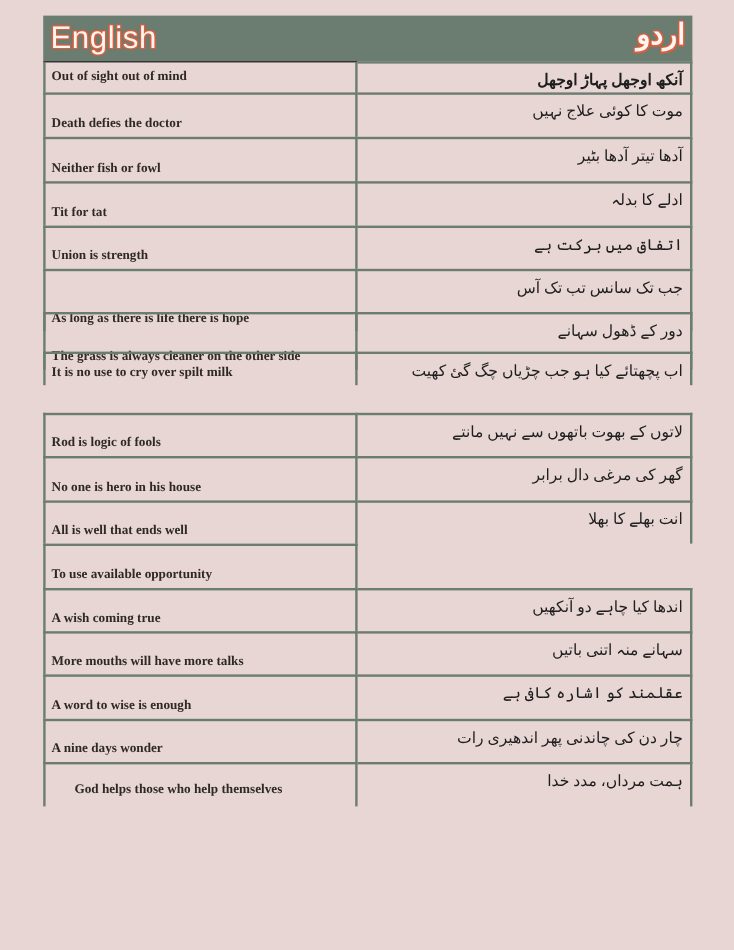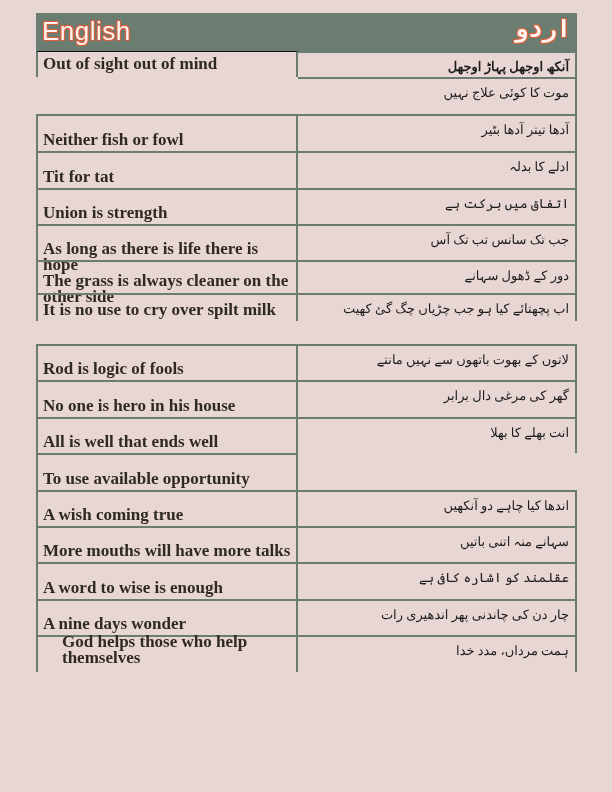--- a/index.html
+++ b/index.html
@@ -32,21 +32,21 @@
     letter-spacing: 0.5px;
     text-shadow:
       -1px -1px 0 #d9603f, 1px -1px 0 #d9603f,
       -1px 1px 0 #d9603f, 1px 1px 0 #d9603f,
       0 0 2px #d9603f;
   }
   .header-ur {
     position: absolute;
     right: 6px;
     top: 2px;
-    font-family: Liberation Mono, monospace;
+    font-family: Liberation Sans, sans-serif;
     font-size: 24px;
     font-weight: bold;
     color: #fff4f0;
     direction: rtl;
     text-shadow:
       -1px -1px 0 #d9603f, 1px -1px 0 #d9603f,
       -1px 1px 0 #d9603f, 1px 1px 0 #d9603f,
       0 0 2px #d9603f;
   }
   .table {
@@ -64,21 +64,21 @@
   .cell-en {
     position: absolute;
     left: 0;
     top: 0;
     width: 262px;
     height: 100%;
     box-sizing: border-box;
     border-left: 2px solid #6b7d70;
     border-right: 2px solid #6b7d70;
     border-top: 2px solid #6b7d70;
-    font-size: 17px;
+    font-size: 11px;
     font-weight: bold;
     color: #2e2a22;
     padding: 0 4px 0 5px;
     line-height: 16px;
   }
   .cell-ur {
     position: absolute;
     left: 262px;
     top: 0;
     width: 279px;
@@ -114,20 +114,23 @@
 </div>
 
 <div class="table">
   <div class="row first" style="top:0px;height:26px">
     <div class="cell-en">
         <span class="en-text">Out of sight out of mind</span>
       </div>
     <div class="cell-ur">آنکھ اوجھل پہاڑ اوجھل</div>
   </div>
   <div class="row" style="top:26px;height:37px">
+    <div class="cell-en">
+        <span class="en-text">Death defies the doctor</span>
+      </div>
     <div class="cell-ur">موت کا کوئی علاج نہیں</div>
   </div>
   <div class="row" style="top:63px;height:37px">
     <div class="cell-en">
         <span class="en-text">Neither fish or fowl</span>
       </div>
     <div class="cell-ur">آدھا تیتر آدھا بٹیر</div>
   </div>
   <div class="row" style="top:100px;height:37px">
     <div class="cell-en">

